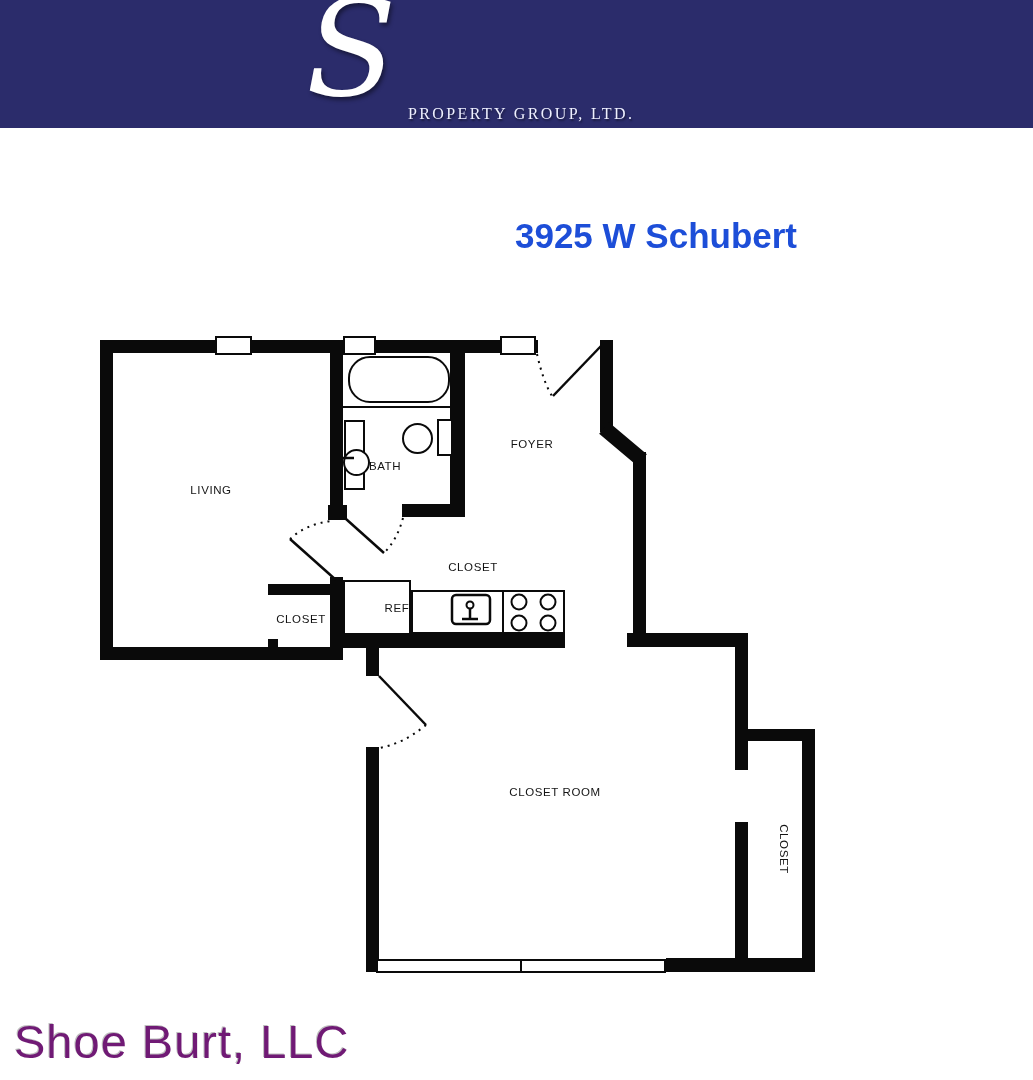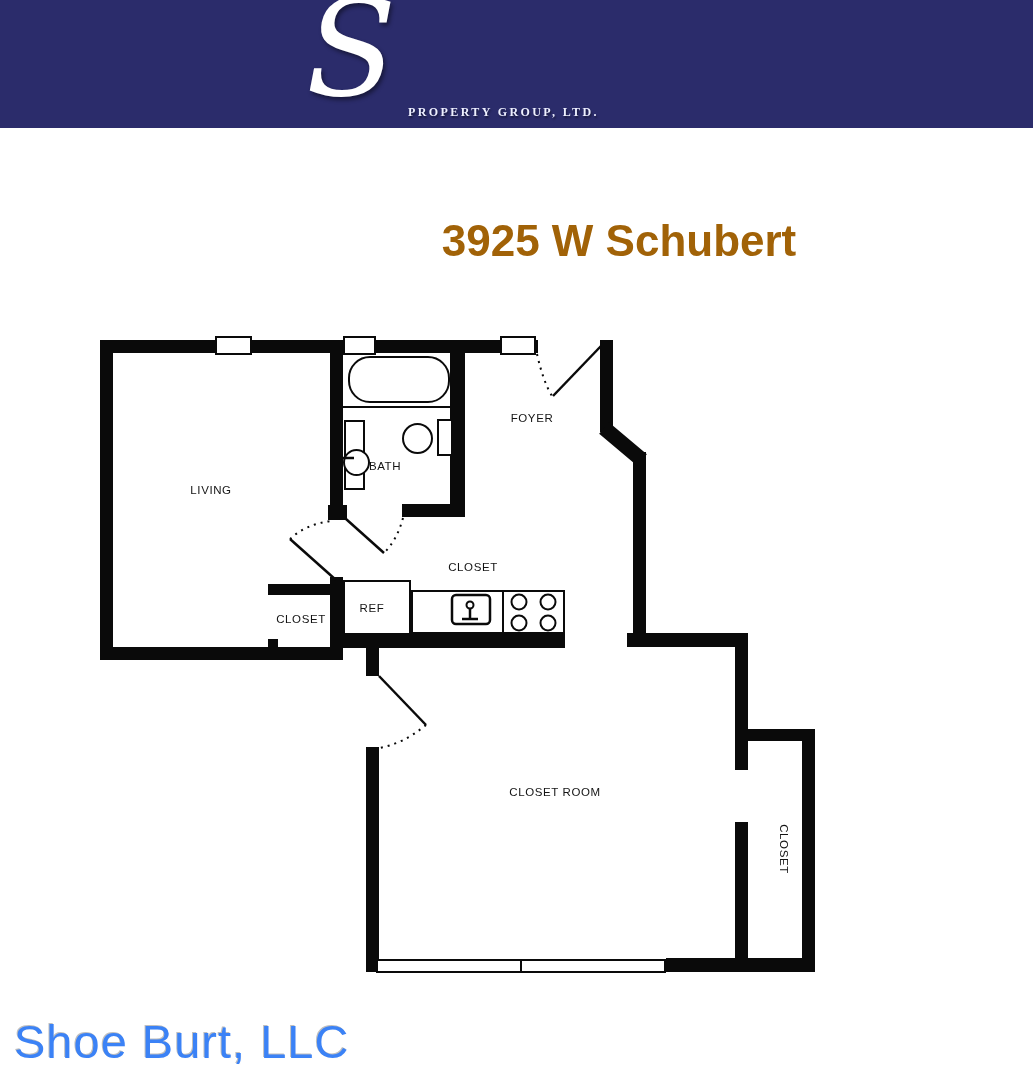--- a/index.html
+++ b/index.html
@@ -9,39 +9,39 @@
   
   .header{position:absolute;left:0;top:0;width:1033px;height:128px;background:#2b2c6b;}
   .brand{position:absolute;left:0;top:0;width:100%;height:100%;color:#fff;}
   .brand-s{position:absolute;left:306px;top:-30px;font-family:"DejaVu Serif",serif;
            font-style:italic;font-weight:400;font-size:132px;line-height:1.2;
            text-shadow:2px 3px 4px rgba(0,0,0,.45);}
   .brand-rest{position:absolute;left:404px;top:24px;font-family:"Liberation Serif",serif;
            font-size:86px;line-height:1;letter-spacing:1px;
            text-shadow:2px 3px 4px rgba(0,0,0,.45);}
   .brand-sub{position:absolute;left:408px;top:105px;font-family:"Liberation Serif",serif;
-           font-size:12px;font-weight:bold;letter-spacing:2.4px;color:#eef0ff;
+           font-size:16px;font-weight:normal;letter-spacing:2.4px;color:#eef0ff;
            text-shadow:1px 2px 2px rgba(0,0,0,.45);text-align:center;}
 
   
-  .title{position:absolute;left:619px;top:216px;transform:translateX(-50%);
-         font-size:44px;font-weight:bold;color:#a16207;white-space:nowrap;}
+  .title{position:absolute;left:656px;top:216px;transform:translateX(-50%);
+         font-size:35px;font-weight:bold;color:#1d4ed8;white-space:nowrap;}
 
   
   .w{position:absolute;background:#0a0a0a;}
   .win{position:absolute;background:#fff;border:2px solid #0a0a0a;box-sizing:border-box;}
   .fx{position:absolute;background:#fff;border:2px solid #0a0a0a;box-sizing:border-box;}
   .round{border-radius:50%;}
   .lbl{position:absolute;font-size:11.5px;letter-spacing:.6px;color:#141414;
        transform:translate(-50%,-50%);white-space:nowrap;}
   .lbl.vert{transform:translate(-50%,-50%) rotate(90deg);}
   svg.overlay{position:absolute;left:0;top:0;pointer-events:none;}
 
   
-  .watermark{position:absolute;left:14px;top:1014px;font-size:47px;color:#3b82f6;
+  .watermark{position:absolute;left:14px;top:1014px;font-size:47px;color:#701a75;
              letter-spacing:1px;
              text-shadow:-1px -1px 0 #bfbfbf,1px 1px 0 #fdfdfd;}
 </style>
 </head>
 <body>
 
 <div id="page">
 
   <div class="header">
     <div class="brand">
@@ -132,23 +132,23 @@
         <line x1="503" y1="590" x2="503" y2="633" stroke-width="2"></line>
         <circle cx="519" cy="602" r="7.5" stroke-width="2"></circle>
         <circle cx="548" cy="602" r="7.5" stroke-width="2"></circle>
         <circle cx="519" cy="623" r="7.5" stroke-width="2"></circle>
         <circle cx="548" cy="623" r="7.5" stroke-width="2"></circle>
       </g>
     </svg>
 
     <div class="lbl" style="left:211px;top:490px">LIVING</div>
     <div class="lbl" style="left:385px;top:466px">BATH</div>
-    <div class="lbl" style="left:532px;top:418px">FOYER</div>
+    <div class="lbl" style="left:532px;top:444px">FOYER</div>
     <div class="lbl" style="left:473px;top:567px">CLOSET</div>
     <div class="lbl" style="left:301px;top:619px">CLOSET</div>
-    <div class="lbl" style="left:372px;top:608px">REF</div>
+    <div class="lbl" style="left:397px;top:608px">REF</div>
     <div class="lbl" style="left:555px;top:792px">CLOSET ROOM</div>
     <div class="lbl vert" style="left:784px;top:849px">CLOSET</div>
   </div>
 
   <div class="watermark">Shoe Burt, LLC</div>
 
 </div>
 
 </body></html>

